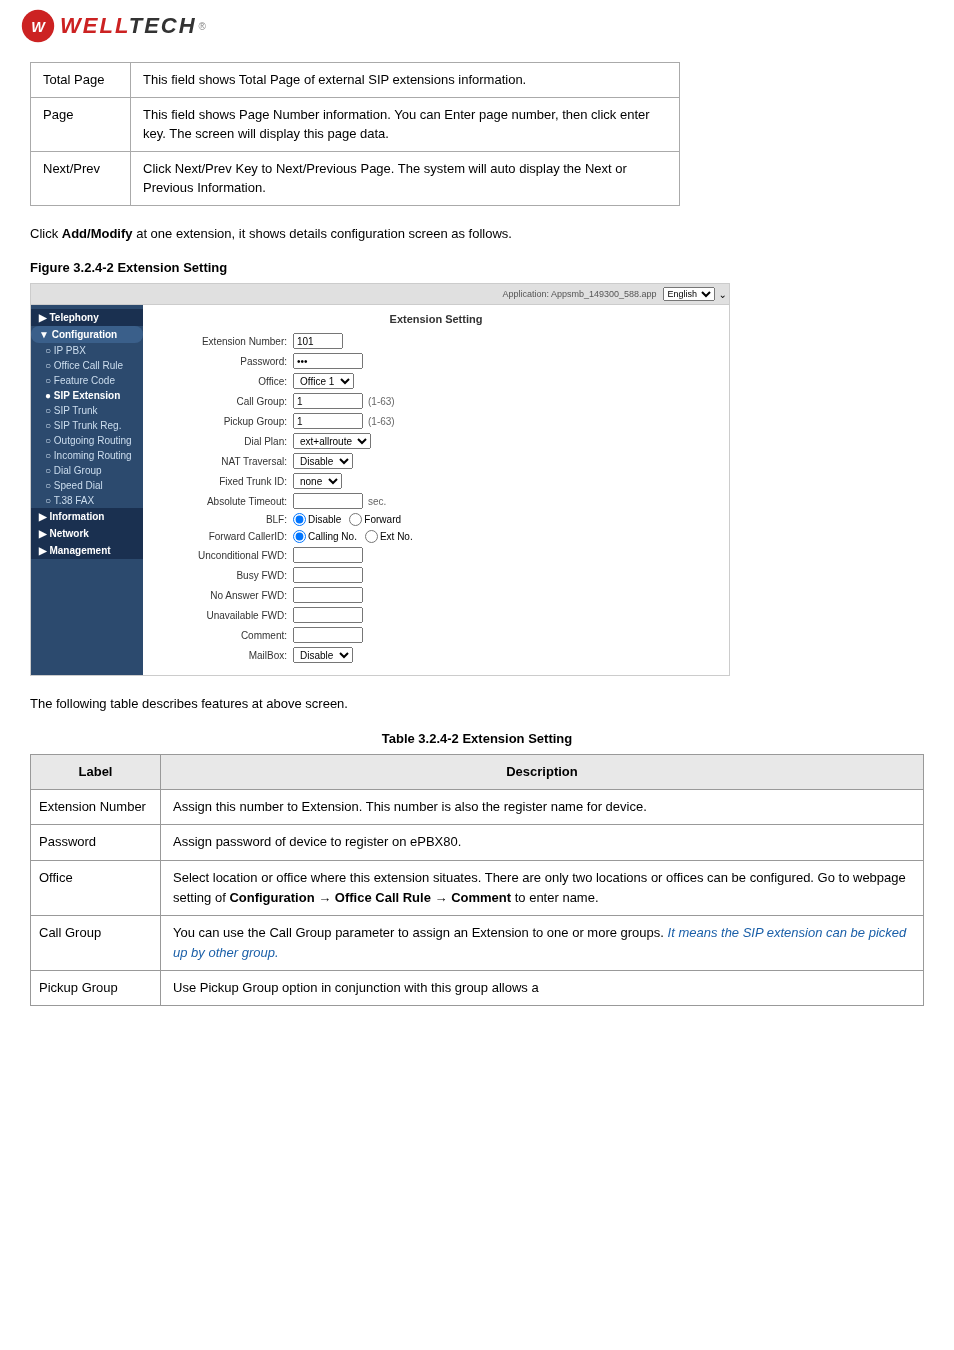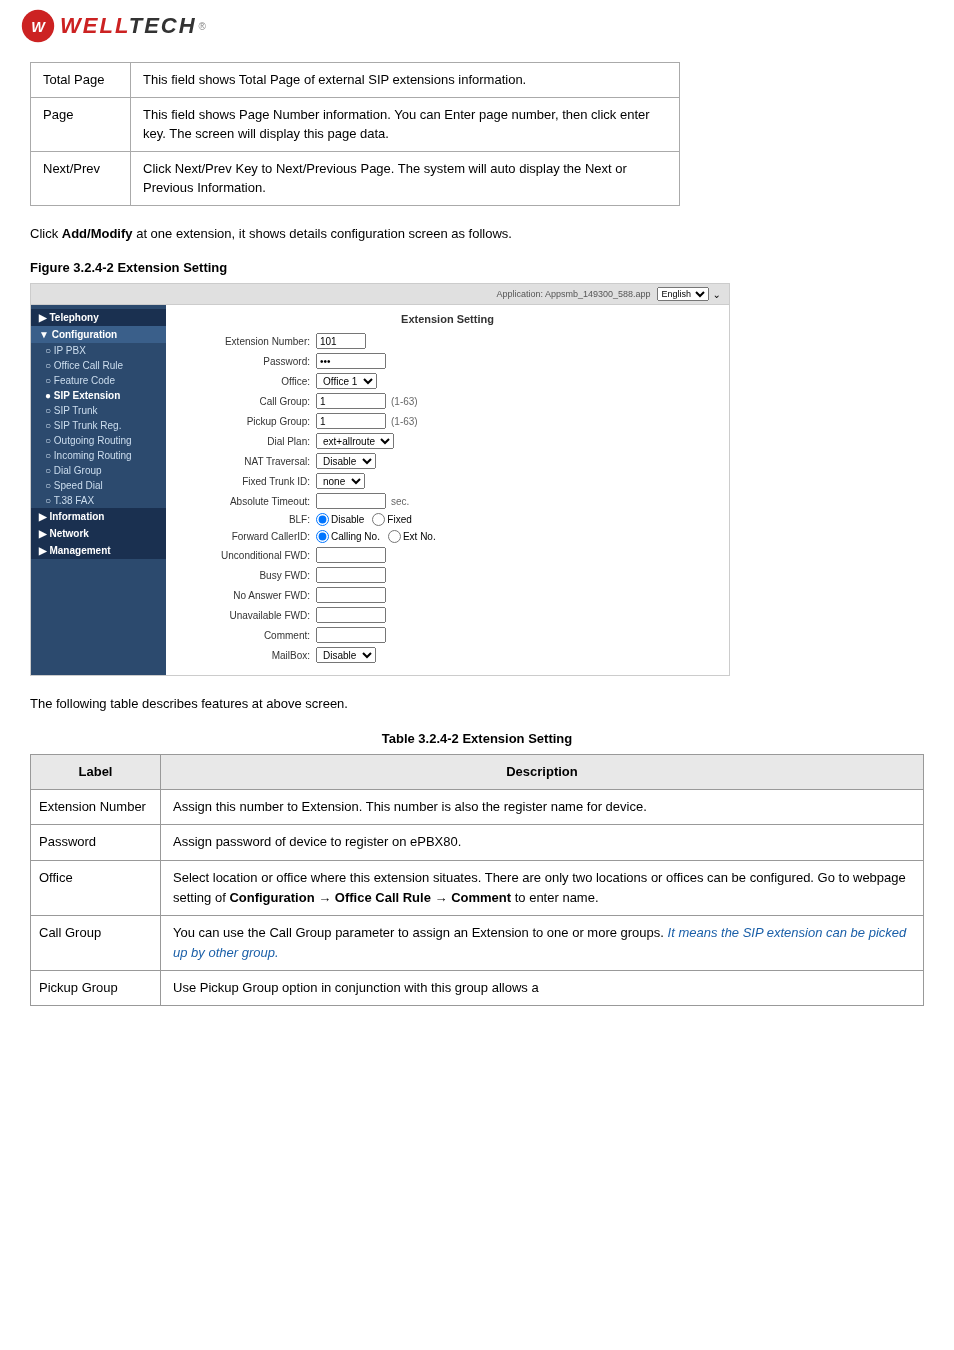--- a/index.html
+++ b/index.html
@@ -53,52 +53,53 @@
     .figure-box {
       border: 1px solid #ccc;
       width: 700px;
       margin-bottom: 18px;
       font-size: 11px;
       background: #f5f5f5;
       position: relative;
     }
     .figure-topbar {
       background: #e0e0e0;
-      padding: 3px 8px;
+      padding: 3px 2px;
       font-size: 10px;
       display: flex;
       justify-content: flex-end;
       align-items: center;
       border-bottom: 1px solid #ccc;
     }
     .figure-topbar select {
       font-size: 10px;
       margin-left: 4px;
     }
     .figure-inner {
       display: flex;
     }
     
     .fig-sidebar {
-      width: 135px;
+      width: 112px;
       background: #2c4a6e;
       color: #fff;
       font-size: 10px;
       padding: 4px 0;
       min-height: 280px;
     }
     .fig-sidebar .section-header {
       background: #1a3050;
       padding: 3px 8px;
       font-weight: bold;
       font-size: 10px;
       cursor: pointer;
     }
     .fig-sidebar .section-header.active {
       background: #3a5f8a;
+      border-radius: 8px;
     }
     .fig-sidebar .nav-item {
       padding: 2px 8px 2px 14px;
       color: #cde;
       font-size: 10px;
       cursor: pointer;
     }
     .fig-sidebar .nav-item.active {
       color: #fff;
       font-weight: bold;
@@ -311,21 +312,21 @@
             <div class="fig-form-row">
               <label>Absolute Timeout:</label>
               <input type="text" style="width: 70px;">
               <span class="hint">sec.</span>
             </div>
             <div class="fig-form-row">
               <label>BLF:</label>
               <input type="radio" checked="" style="">
               <span class="radio-label">Disable</span>
               <input type="radio" style="">
-              <span class="radio-label">Fixed</span>
+              <span class="radio-label">Forward</span>
             </div>
             <div class="fig-form-row">
               <label>Forward CallerID:</label>
               <input type="radio" checked="" style="">
               <span class="radio-label">Calling No.</span>
               <input type="radio" style="">
               <span class="radio-label">Ext No.</span>
             </div>
             <div class="fig-form-row">
               <label>Unconditional FWD:</label>

